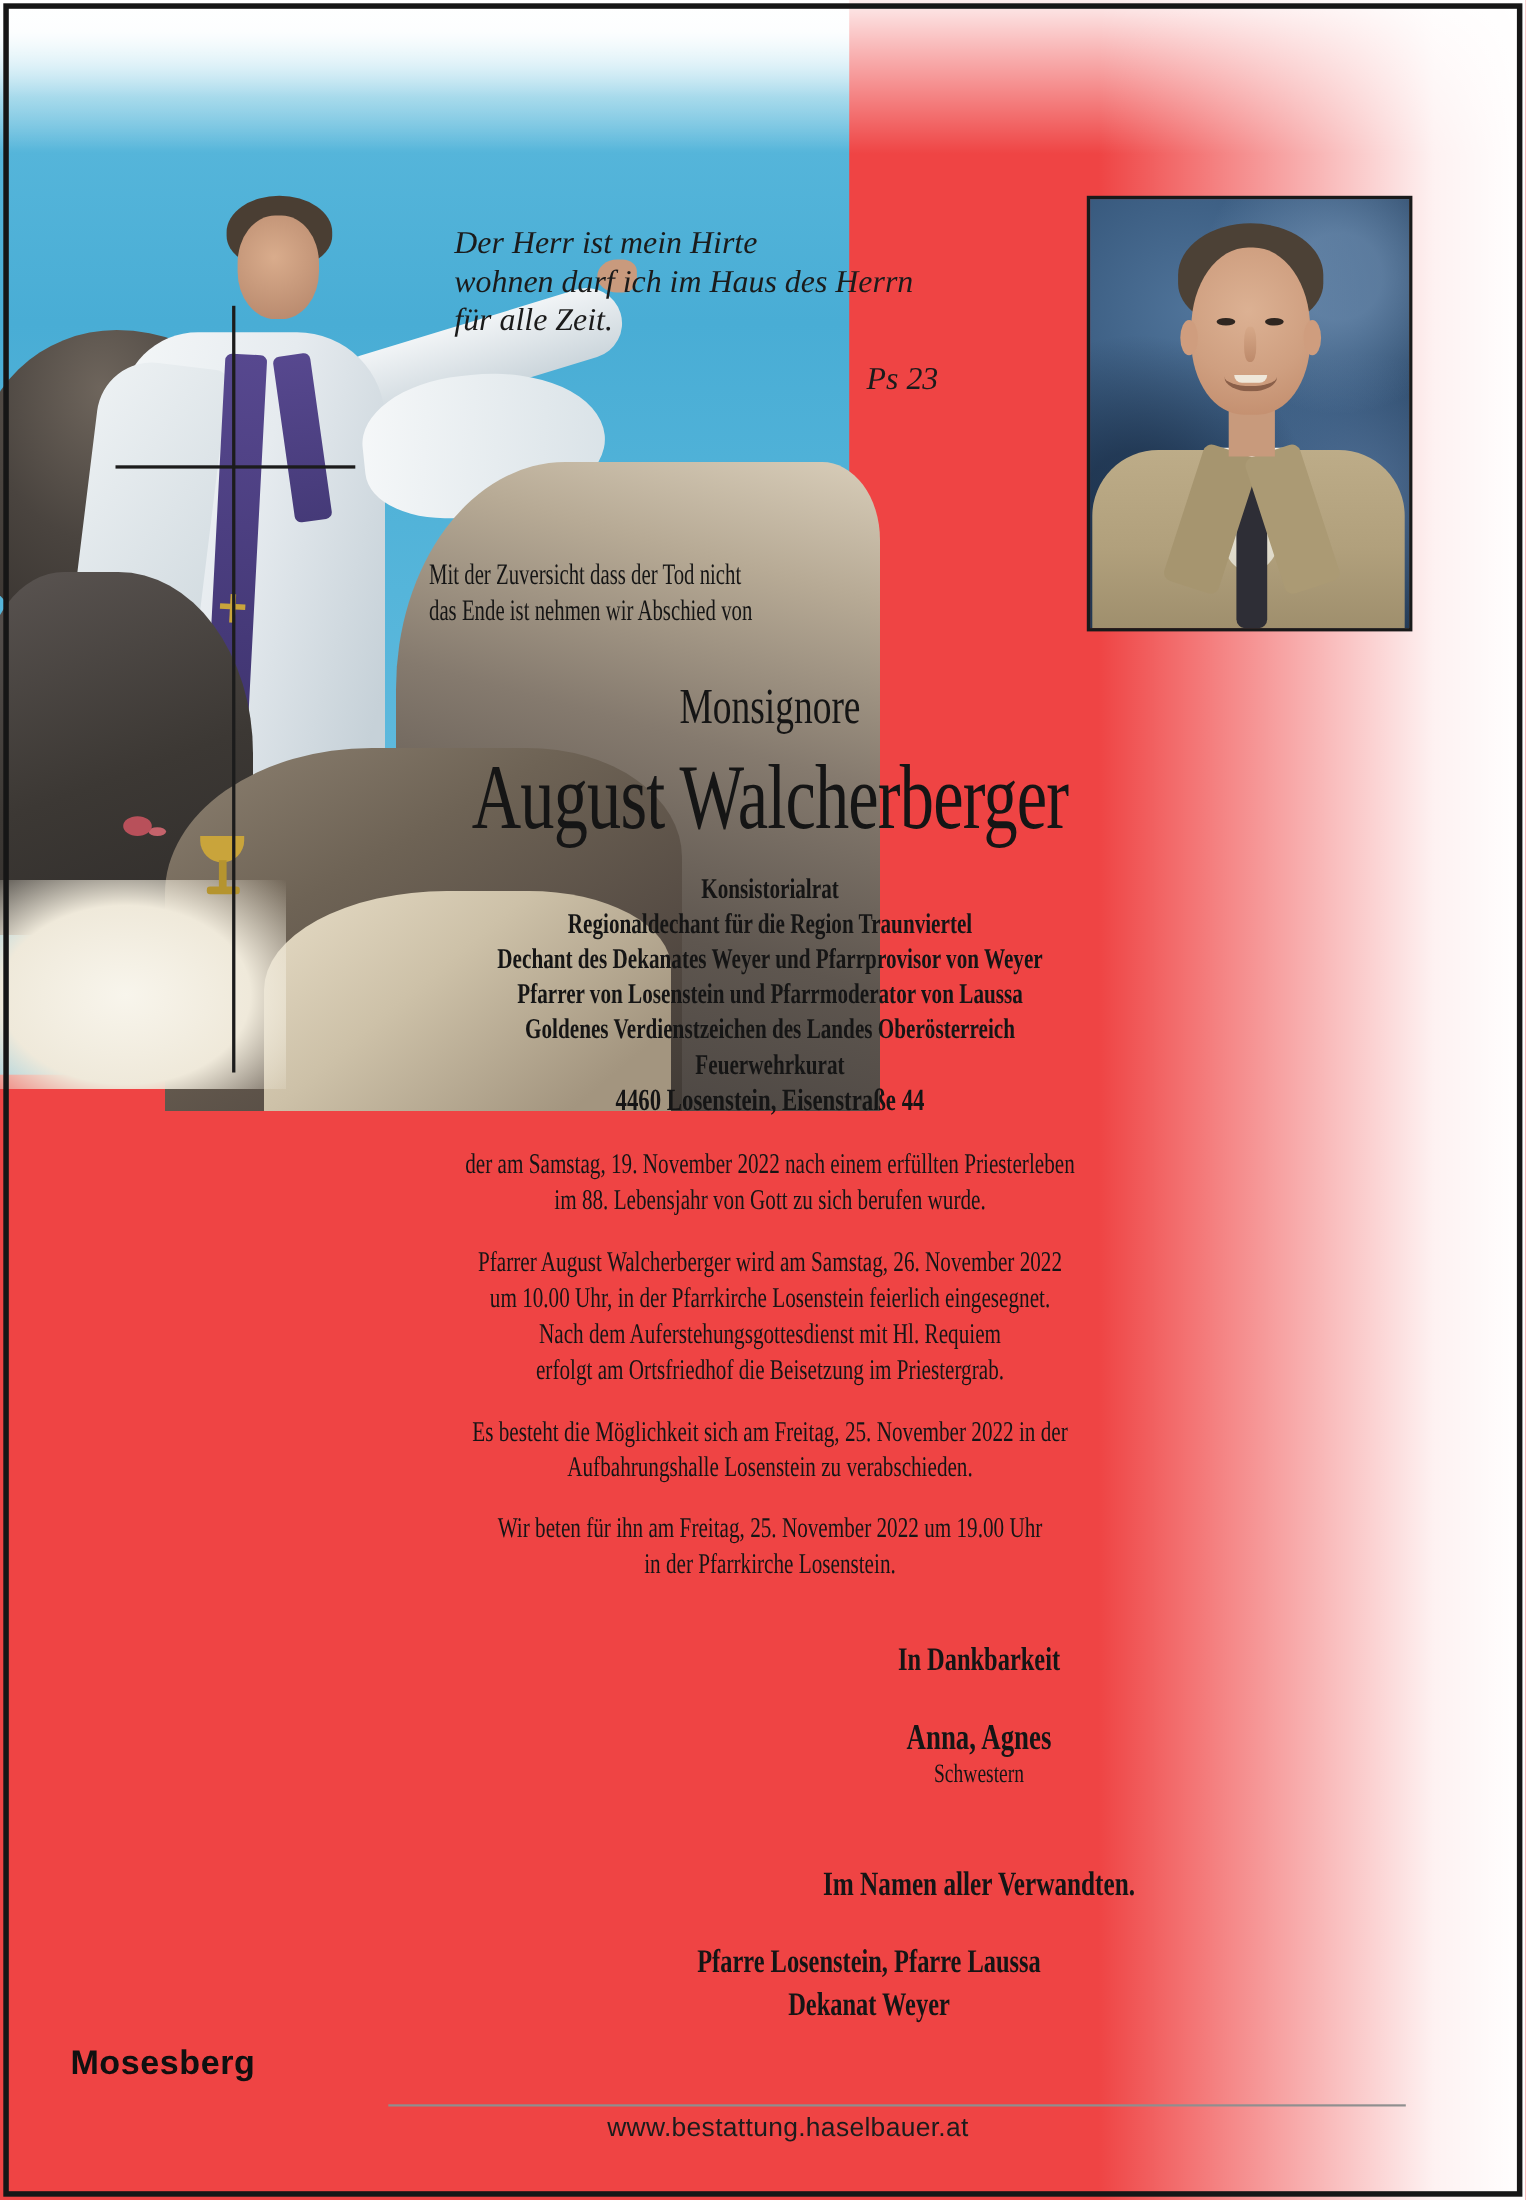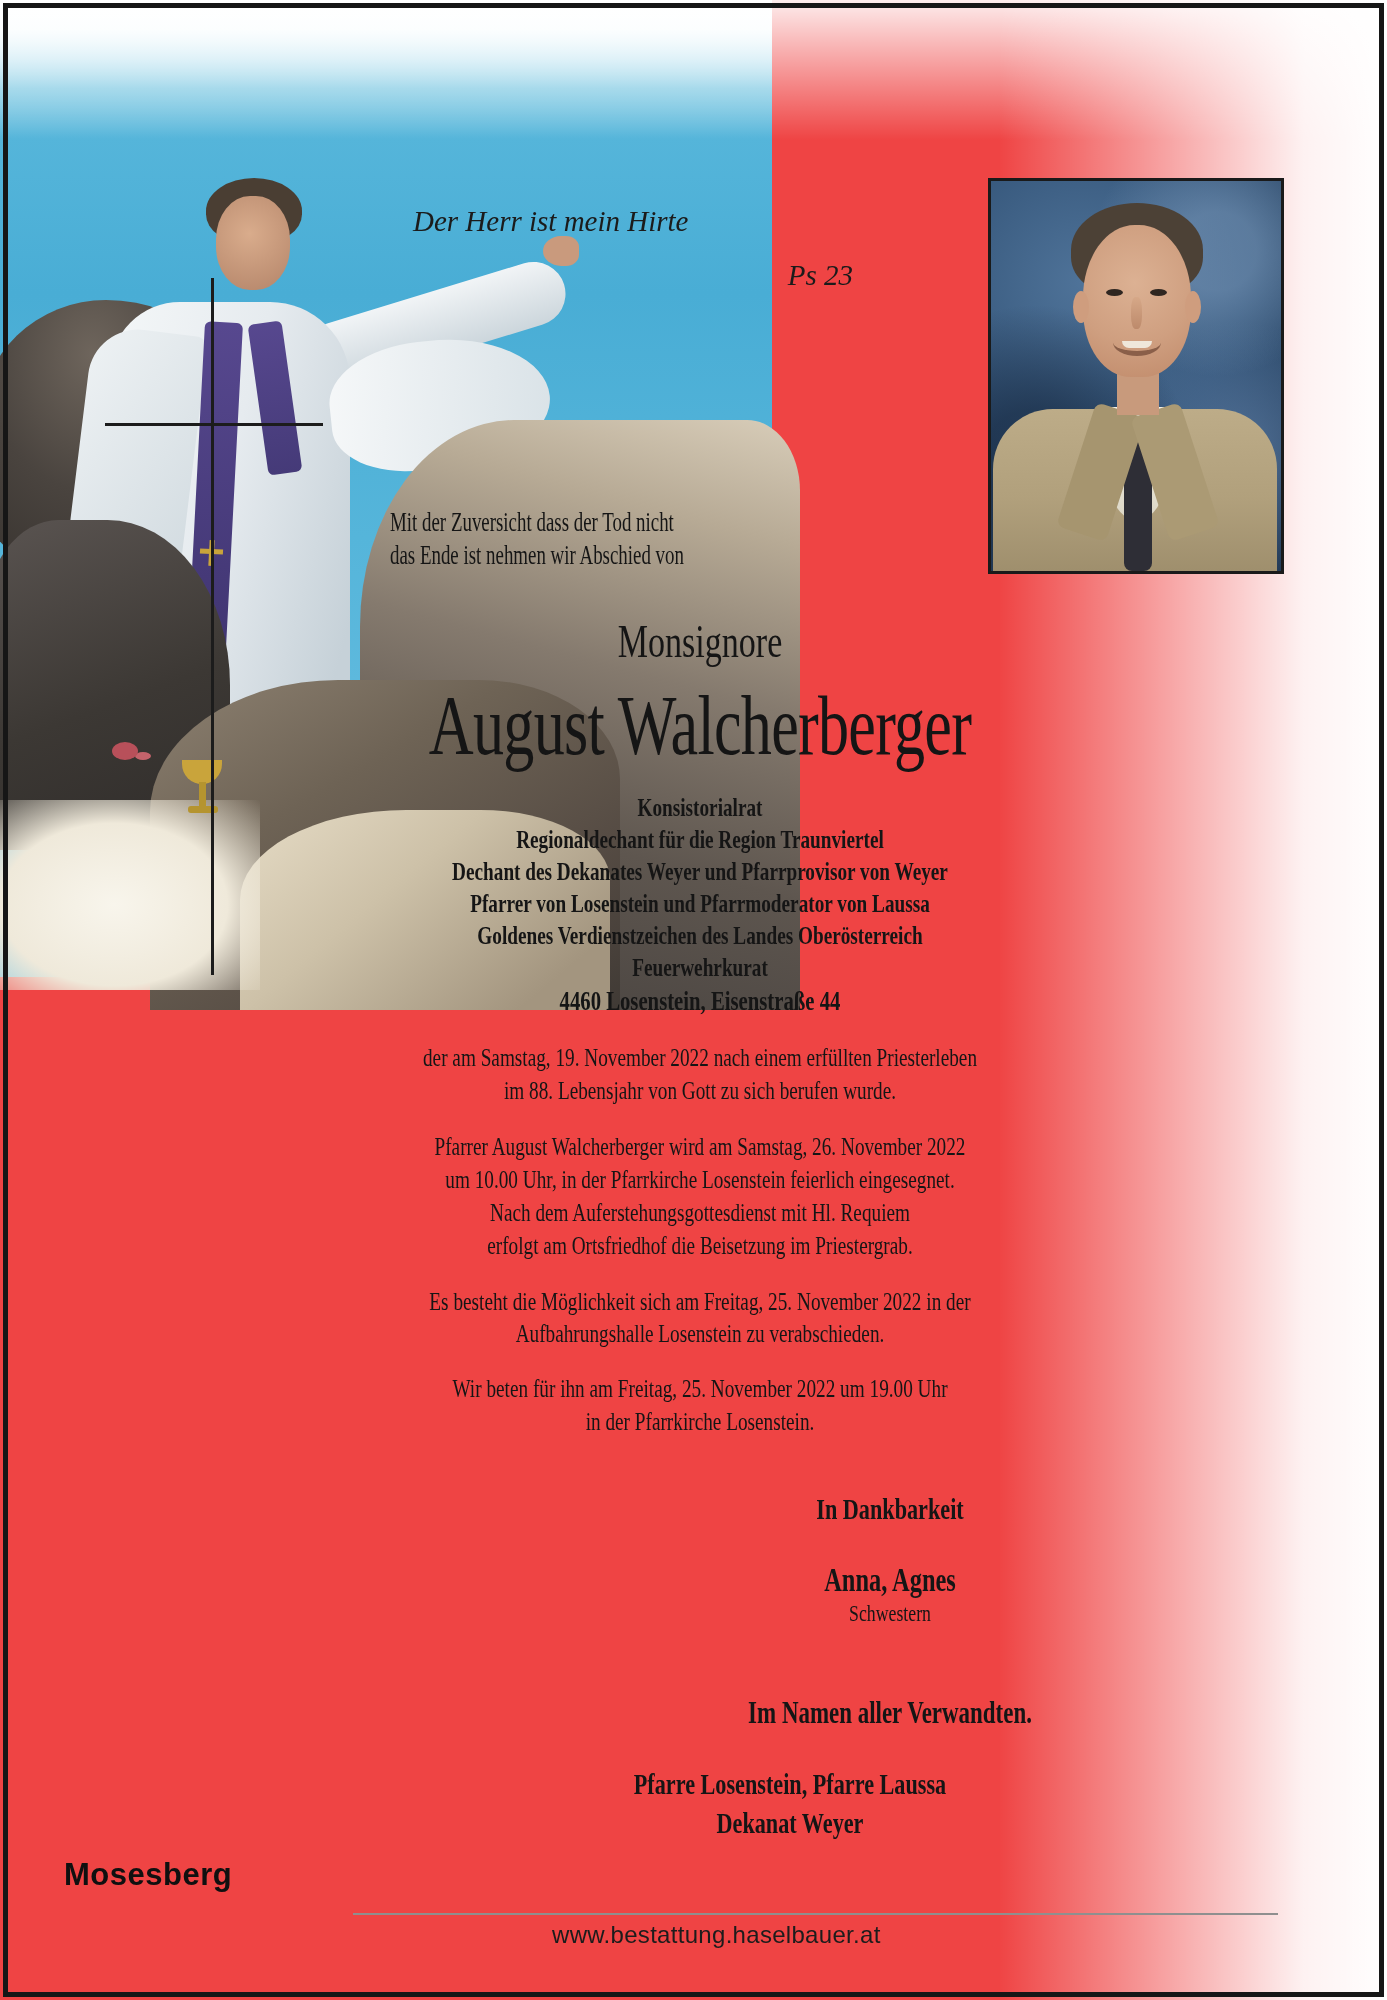--- a/index.html
+++ b/index.html
@@ -99,20 +99,22 @@
 </style>
 </head>
 <body>
 
 <div id="page">
 
   <div id="frame"></div>
 
   <div id="psalm" class="abs">
     <span class="line">Der Herr ist mein Hirte</span>
+    <span class="line">wohnen darf ich im Haus des Herrn</span>
+    <span class="line">für alle Zeit.</span>
     <span class="line src">Ps 23</span>
   </div>
 
   <div id="cross-v" class="abs"></div>
   <div id="cross-h" class="abs"></div>
 
   <div id="portrait" class="abs">
     <div class="pt-suit"></div>
     <div class="pt-shirt"></div>
     <div class="pt-tie"></div>

